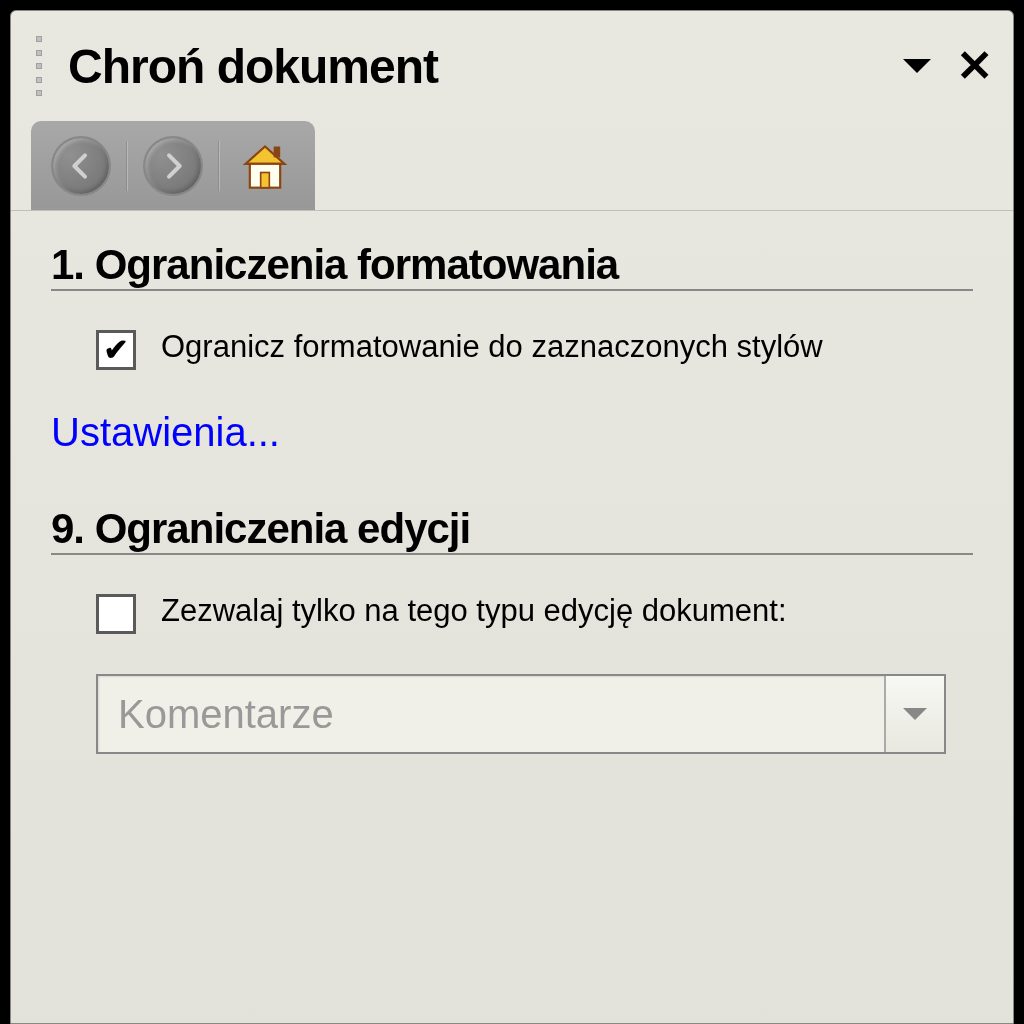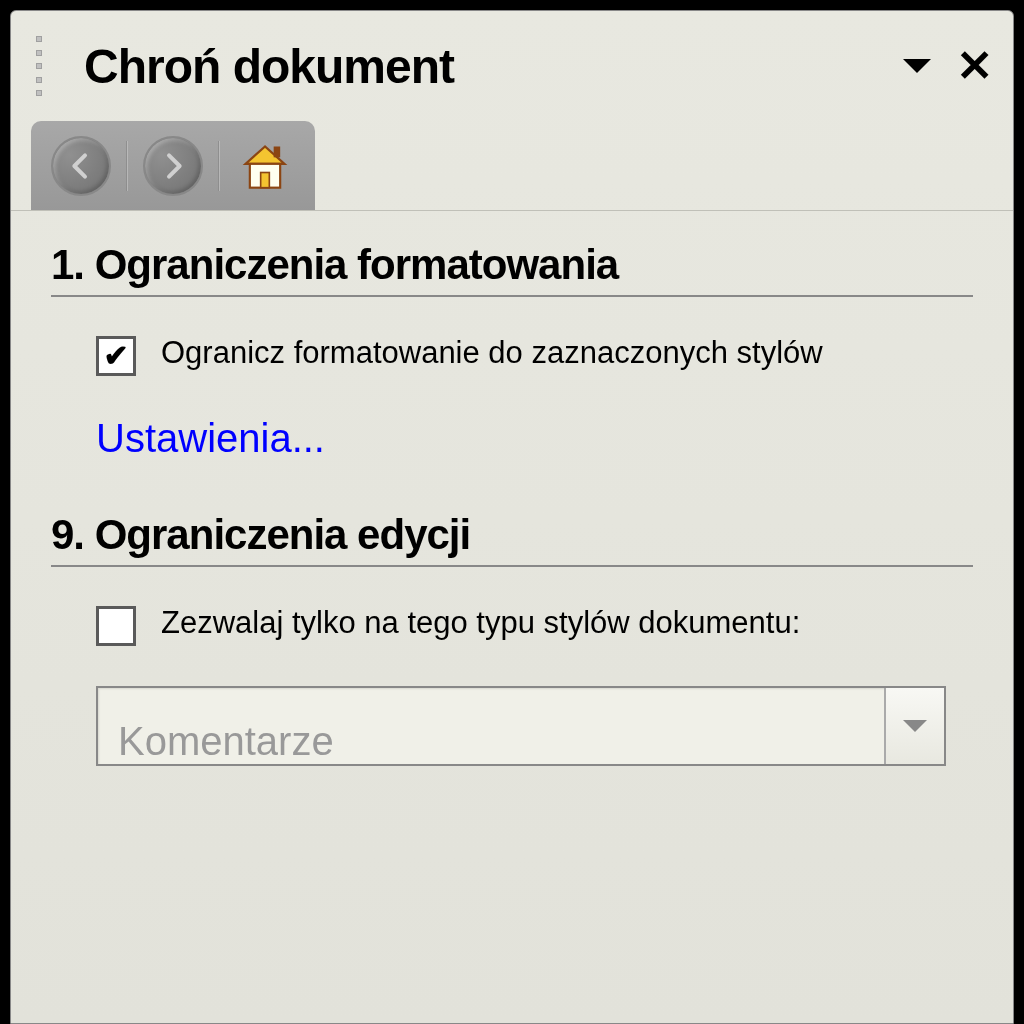--- a/index.html
+++ b/index.html
@@ -22,21 +22,20 @@
     bottom: 0;
     background: linear-gradient(to bottom, #e8e8e0 0%, #e2e2da 100%);
     border: 1px solid #888;
     border-radius: 6px 6px 0 0;
   }
   .titlebar {
     height: 110px;
     display: flex;
     align-items: center;
     padding: 0 20px 0 25px;
-    gap: 16px;
   }
   .grip {
     width: 14px;
     height: 60px;
     display: flex;
     flex-direction: column;
     justify-content: space-between;
     margin-right: 18px;
   }
   .grip-dot {
@@ -119,21 +118,20 @@
     cursor: pointer;
   }
   .content {
     padding: 30px 40px;
   }
   .section-heading {
     font-size: 42px;
     font-weight: bold;
     color: #000;
     border-bottom: 2px solid #888;
-    padding-bottom: 6px;
     margin-bottom: 35px;
     letter-spacing: -1px;
   }
   .checkbox-row {
     display: flex;
     align-items: flex-start;
     gap: 25px;
     margin-left: 45px;
     margin-bottom: 40px;
   }
@@ -156,36 +154,35 @@
     line-height: 1;
   }
   .checkbox-label {
     font-size: 31px;
     color: #000;
     line-height: 1.35;
   }
   .link {
     font-size: 40px;
     color: #0000ff;
-    margin-left: 45px;
     cursor: pointer;
     display: inline-block;
     margin-bottom: 50px;
   }
   .select-row {
     margin-left: 45px;
     margin-top: 10px;
   }
   .select-box {
     width: 850px;
     height: 80px;
     border: 2px solid #888;
     background: #f0f0e8;
     display: flex;
-    align-items: flex-end;
+    align-items: center;
     box-shadow: inset 1px 1px 2px rgba(0,0,0,0.1);
   }
   .select-value {
     flex: 1;
     padding: 0 20px;
     font-size: 40px;
     color: #999;
   }
   .select-arrow-box {
     width: 60px;
@@ -257,21 +254,21 @@
       </div>
       <div class="checkbox-label">Ogranicz formatowanie do zaznaczonych stylów</div>
     </div>
 
     <div class="link">Ustawienia...</div>
 
     <div class="section-heading">9. Ograniczenia edycji</div>
 
     <div class="checkbox-row">
       <div class="checkbox"></div>
-      <div class="checkbox-label">Zezwalaj tylko na tego typu stylów dokumentu:</div>
+      <div class="checkbox-label">Zezwalaj tylko na tego typu edycję dokument:</div>
     </div>
 
     <div class="select-row">
       <div class="select-box">
         <div class="select-value">Komentarze</div>
         <div class="select-arrow-box">
           <div class="select-arrow"></div>
         </div>
       </div>
     </div>

